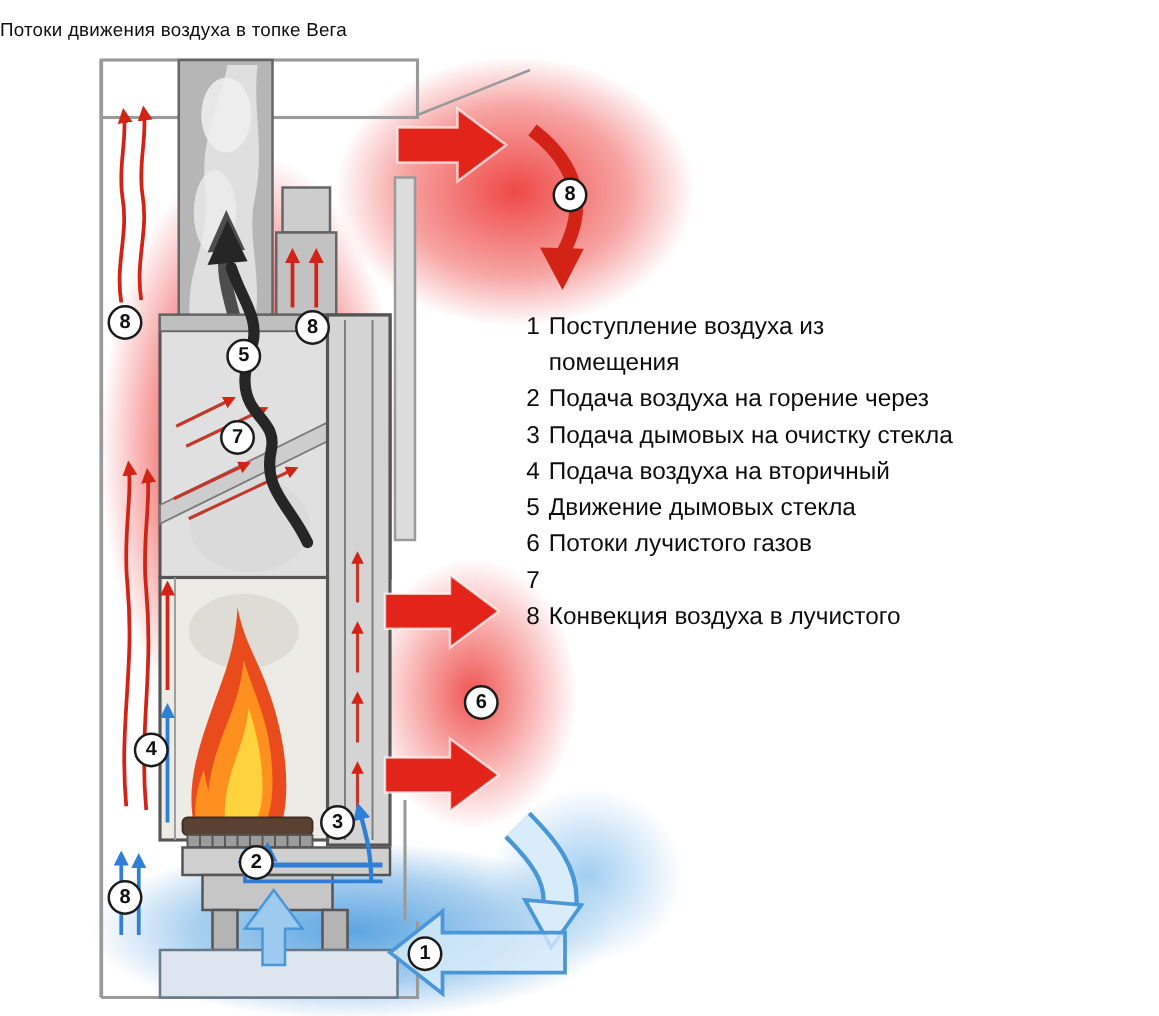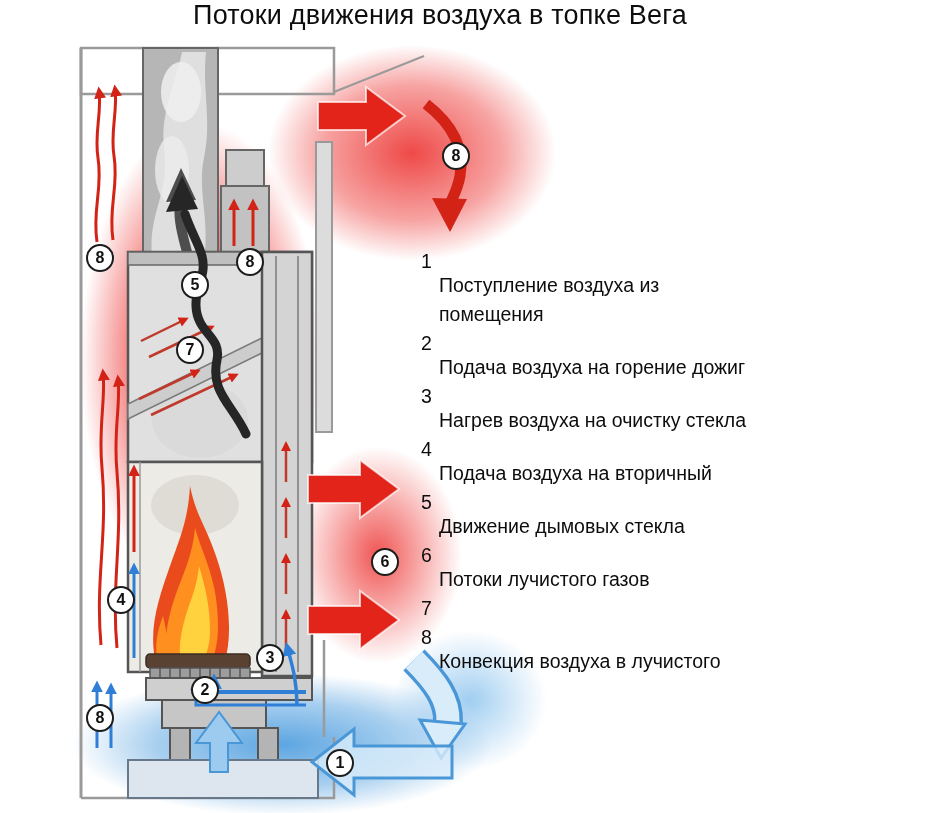--- a/index.html
+++ b/index.html
@@ -10,26 +10,26 @@
     background:radial-gradient(ellipse 50% 50% at 50% 48%,rgba(234,28,25,0.88) 0%,rgba(234,28,25,0.5) 45%,rgba(234,28,25,0) 73%);}
   #glow-red-top{left:220px;top:18px;width:400px;height:300px;
     background:radial-gradient(ellipse 50% 50% at 48% 45%,rgba(234,28,25,0.8) 0%,rgba(234,28,25,0.4) 45%,rgba(234,28,25,0) 72%);}
   #glow-red-mid{left:270px;top:400px;width:240px;height:310px;
     background:radial-gradient(ellipse 50% 50% at 45% 50%,rgba(234,28,25,0.75) 0%,rgba(234,28,25,0) 70%);}
   #glow-blue-bottom{left:30px;top:640px;width:560px;height:190px;
     background:radial-gradient(ellipse 50% 50% at 45% 55%,rgba(64,150,220,0.85) 0%,rgba(64,150,220,0.45) 45%,rgba(64,150,220,0) 75%);}
   #glow-blue-right{left:360px;top:600px;width:220px;height:200px;
     background:radial-gradient(ellipse 50% 50% at 50% 50%,rgba(120,185,235,0.7) 0%,rgba(120,185,235,0) 70%);}
   .art{position:absolute;left:0;top:0;z-index:1;}
-  #title{position:absolute;left:0;top:0;width:880px;text-align:center;z-index:4;
-         font-size:27px;letter-spacing:0.2px;color:#0d0d0d;}
+  #title{position:absolute;left:0;top:16px;width:880px;text-align:left;z-index:4;
+         font-size:15px;letter-spacing:0.2px;color:#0d0d0d;}
   #legend{position:absolute;left:421px;top:247px;width:400px;z-index:4;font-size:19.5px;}
   .legend-item{display:flex;}
   .legend-num{flex:0 0 18px;line-height:29px;}
-  .legend-text{line-height:29px;margin-top:24px;}
+  .legend-text{line-height:29px;}
   .l1,.l2{display:block;}
   .marker{position:absolute;width:28px;height:28px;box-sizing:border-box;z-index:5;
           border:2.5px solid #1c1c1c;border-radius:50%;background:#fff;color:#111;
           font-weight:bold;font-size:16px;line-height:23px;text-align:center;}
 </style>
 </head>
 <body>
 
 <div id="stage">
 
@@ -171,27 +171,27 @@
     <div class="legend-item">
       <span class="legend-num">1</span>
       <span class="legend-text">
         <span class="l1">Поступление воздуха из</span>
           <span class="l2">помещения</span>
       </span>
     </div>
     <div class="legend-item">
       <span class="legend-num">2</span>
       <span class="legend-text">
-        <span class="l1">Подача воздуха на горение дожиг</span>
+        <span class="l1">Подача воздуха на горение через</span>
       </span>
     </div>
     <div class="legend-item">
       <span class="legend-num">3</span>
       <span class="legend-text">
-        <span class="l1">Нагрев воздуха на очистку стекла</span>
+        <span class="l1">Подача дымовых на очистку стекла</span>
           <span class="l2"></span>
       </span>
     </div>
     <div class="legend-item">
       <span class="legend-num">4</span>
       <span class="legend-text">
         <span class="l1">Подача воздуха на вторичный</span>
       </span>
     </div>
     <div class="legend-item">

